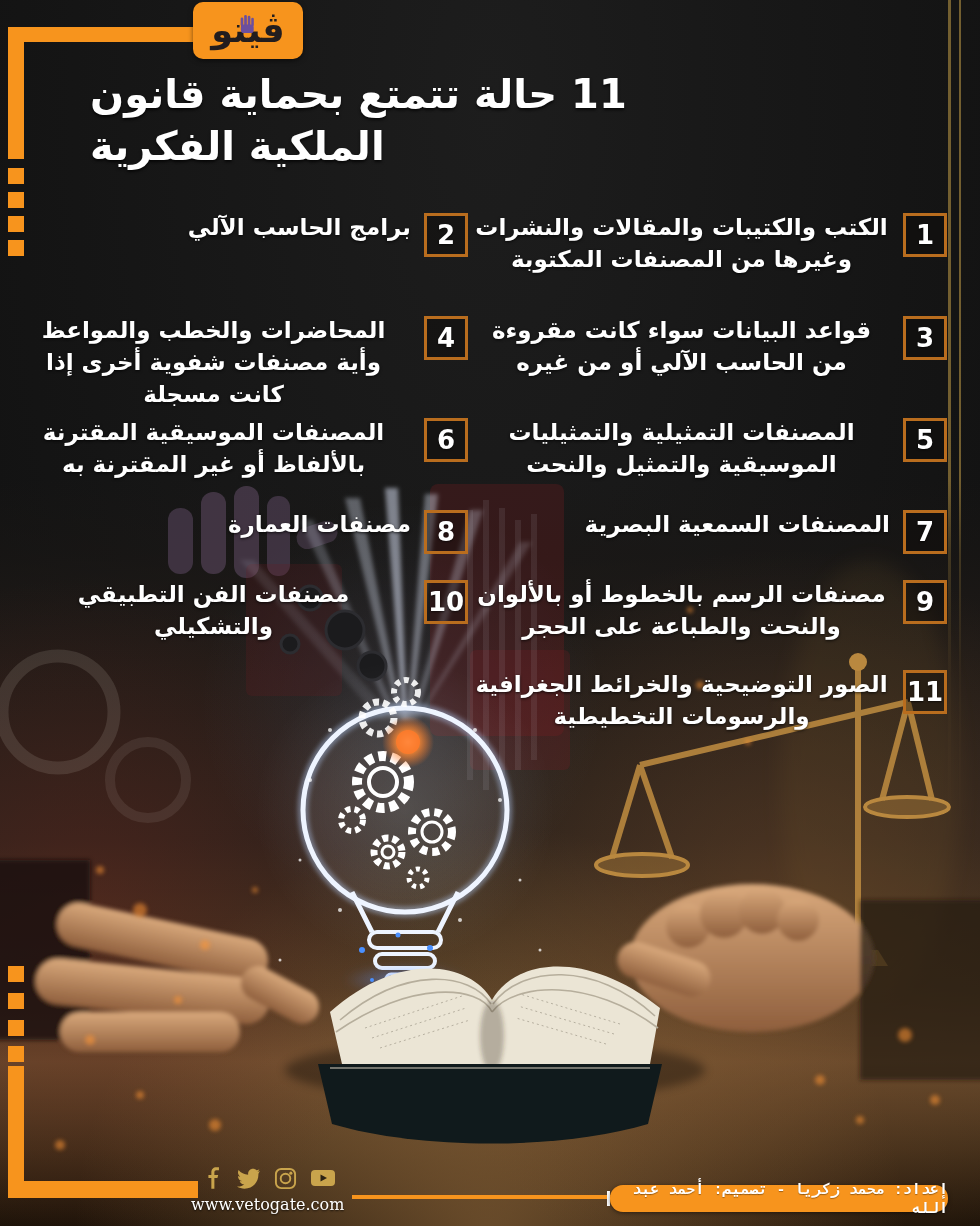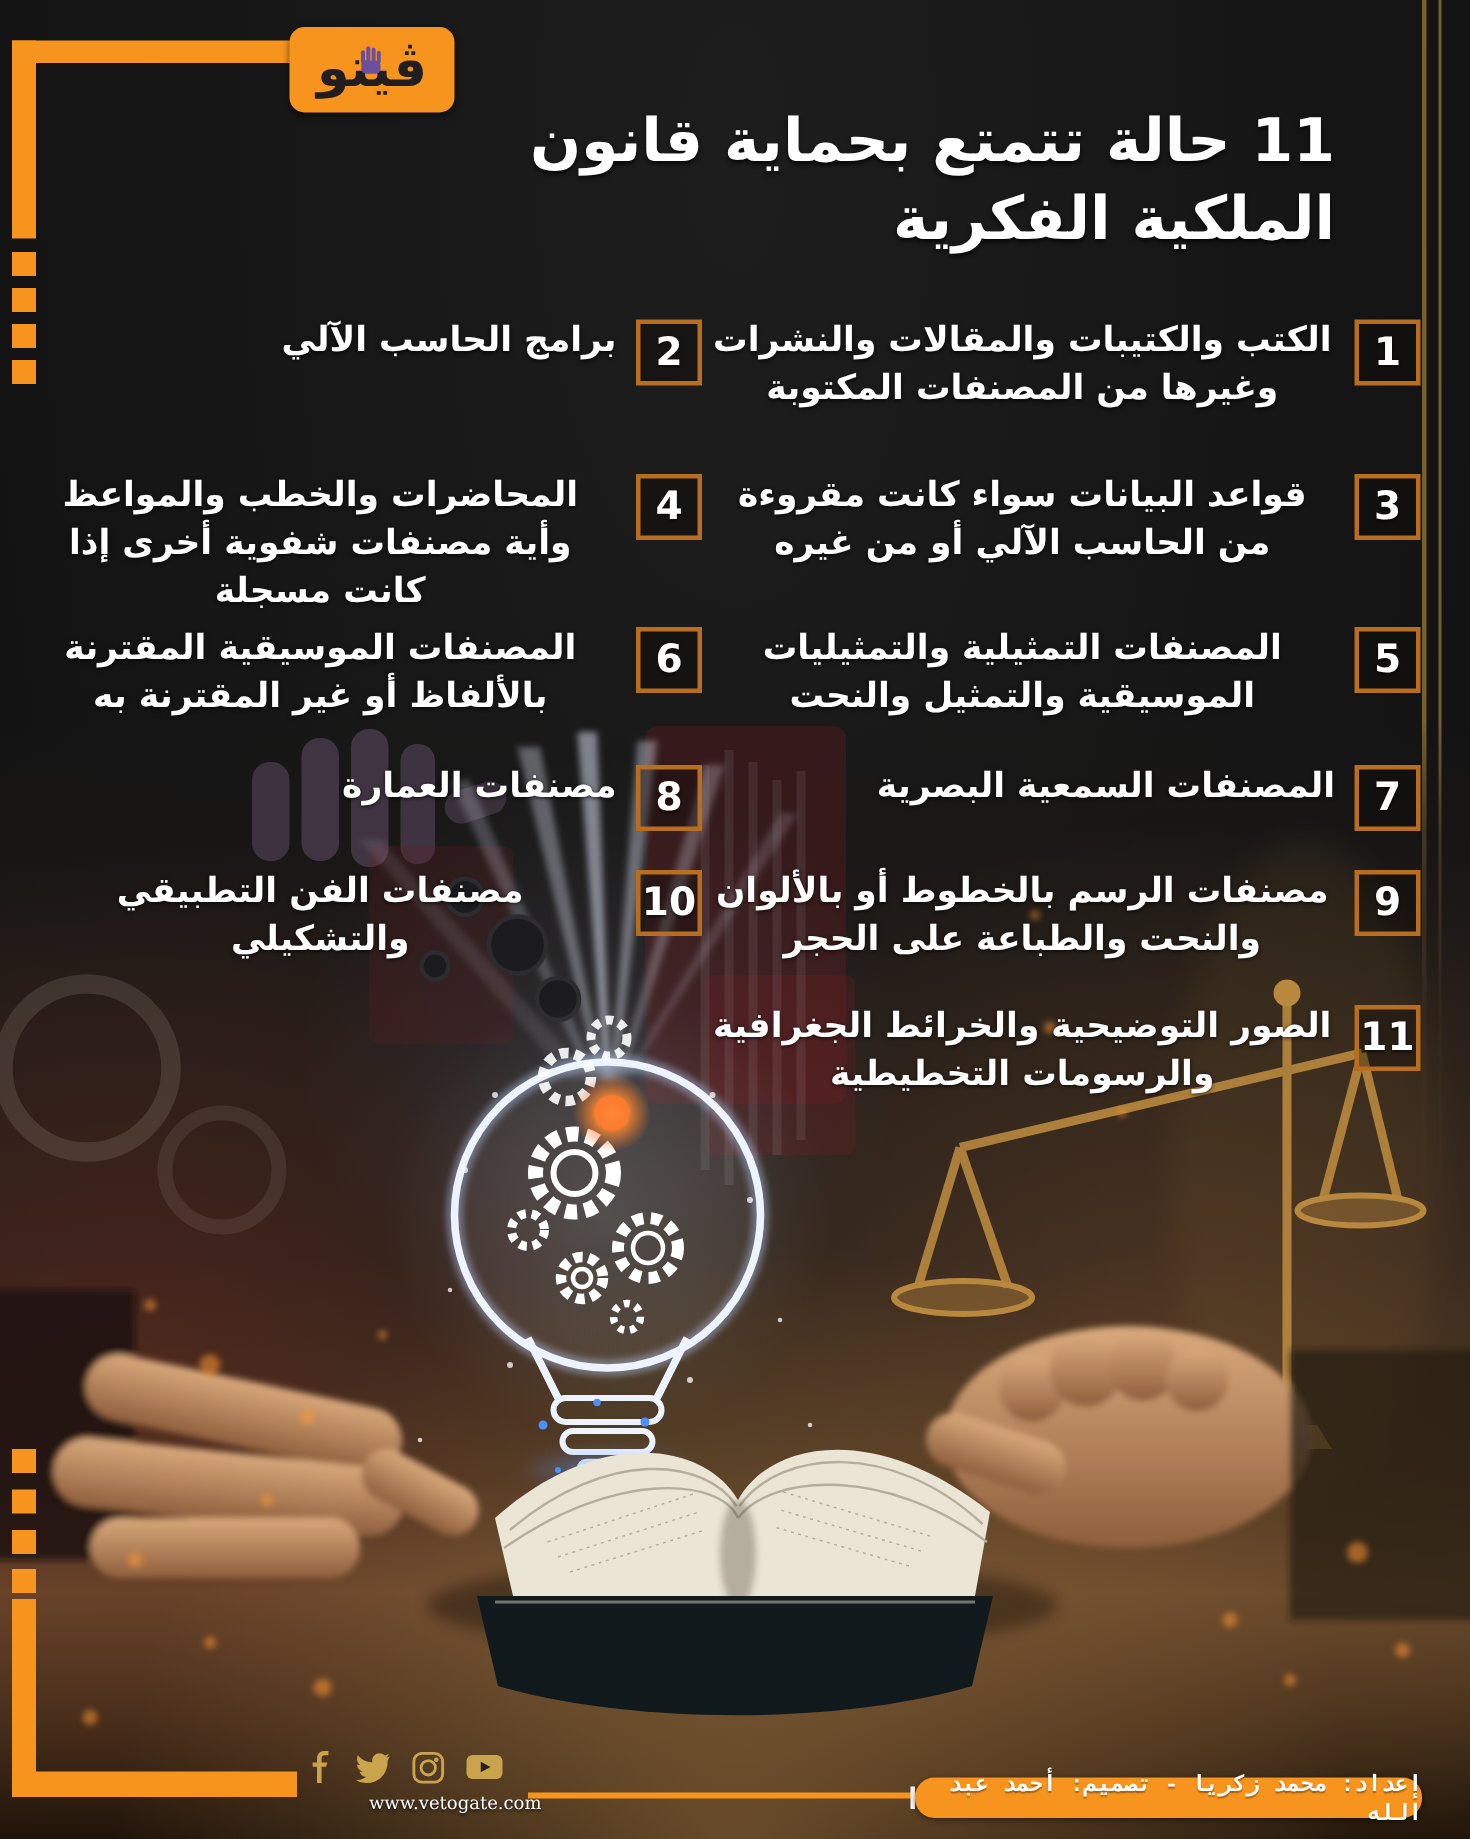--- a/index.html
+++ b/index.html
@@ -23,51 +23,51 @@
       radial-gradient(circle at 50% 102%, rgba(168,122,70,0.55) 0%, rgba(168,122,70,0) 46%),
       linear-gradient(180deg, rgba(21,21,21,0) 0%, rgba(26,23,21,0.55) 10%,
         rgba(34,28,24,0.92) 26%, #2a211b 48%, #45331f 68%, #66492c 78%, #402d19 90%, #1d1309 100%);
   }
   .scene svg{position:absolute;left:0;top:0;}
   
   .orange{background:#f7941d;position:absolute;}
   .dash{position:absolute;left:8px;width:16px;height:16px;background:#f7941d;}
   
   .logo{
-    position:absolute;left:193px;top:18px;width:110px;height:57px;background:#f7941d;
+    position:absolute;left:193px;top:2px;width:110px;height:57px;background:#f7941d;
     border-radius:10px;display:flex;align-items:center;justify-content:center;
     box-shadow:0 2px 5px rgba(0,0,0,.5);
   }
   .logo-text{color:#221d1e;font-weight:bold;font-size:35px;line-height:1;letter-spacing:-1px;}
   .logo-hand{position:absolute;left:47px;top:12px;}
   
   .title{
-    position:absolute;left:90px;top:68px;width:800px;text-align:right;
+    position:absolute;left:90px;top:68px;width:800px;text-align:left;
     color:#fff;font-weight:bold;font-size:40px;line-height:1.3;
     text-shadow:0 2px 3px rgba(0,0,0,.7);
   }
   
   .item{position:absolute;display:flex;gap:13px;align-items:flex-start;}
   .col-r{right:33px;width:474px;}
   .col-l{right:512px;width:452px;}
   .badge{
     flex:0 0 auto;width:38px;height:38px;border:3px solid #b96d1e;background:rgba(12,9,6,.35);
     color:#fff;font-weight:bold;font-size:26px;line-height:38px;text-align:center;
     text-shadow:0 1px 2px rgba(0,0,0,.6);margin-top:2px;
   }
   .item-text{
     color:#fff;font-weight:bold;font-size:23px;line-height:1.4;text-align:center;
     text-shadow:0 1px 3px rgba(0,0,0,.75);
   }
   
   .social{position:absolute;left:202px;top:1166px;width:150px;display:flex;gap:13px;align-items:center;direction:ltr;}
   .social .sico{display:block;cursor:pointer;}
   .website{
-    position:absolute;left:191px;top:1195px;width:170px;text-align:right;
-    color:#fff;font-family:"DejaVu Serif",serif;font-size:12px;direction:ltr;
+    position:absolute;left:191px;top:1195px;width:170px;text-align:left;
+    color:#fff;font-family:"DejaVu Serif",serif;font-size:16px;direction:ltr;
     text-shadow:0 1px 2px rgba(0,0,0,.7);
   }
   .credit-line{position:absolute;left:352px;top:1195px;width:260px;height:4px;background:#f7941d;}
   .credit-bar{
     position:absolute;left:610px;top:1185px;width:338px;height:27px;background:#f7941d;
     border-radius:13px;display:flex;align-items:center;justify-content:center;
     box-shadow:0 1px 4px rgba(0,0,0,.5);
   }
   .credit-bar span{color:#fff;font-weight:bold;font-size:15px;text-shadow:0 1px 1px rgba(0,0,0,.35);font-family:Liberation Mono, monospace;}
   .credit-tick{position:absolute;left:607px;top:1191px;width:3px;height:15px;background:#fff;}

